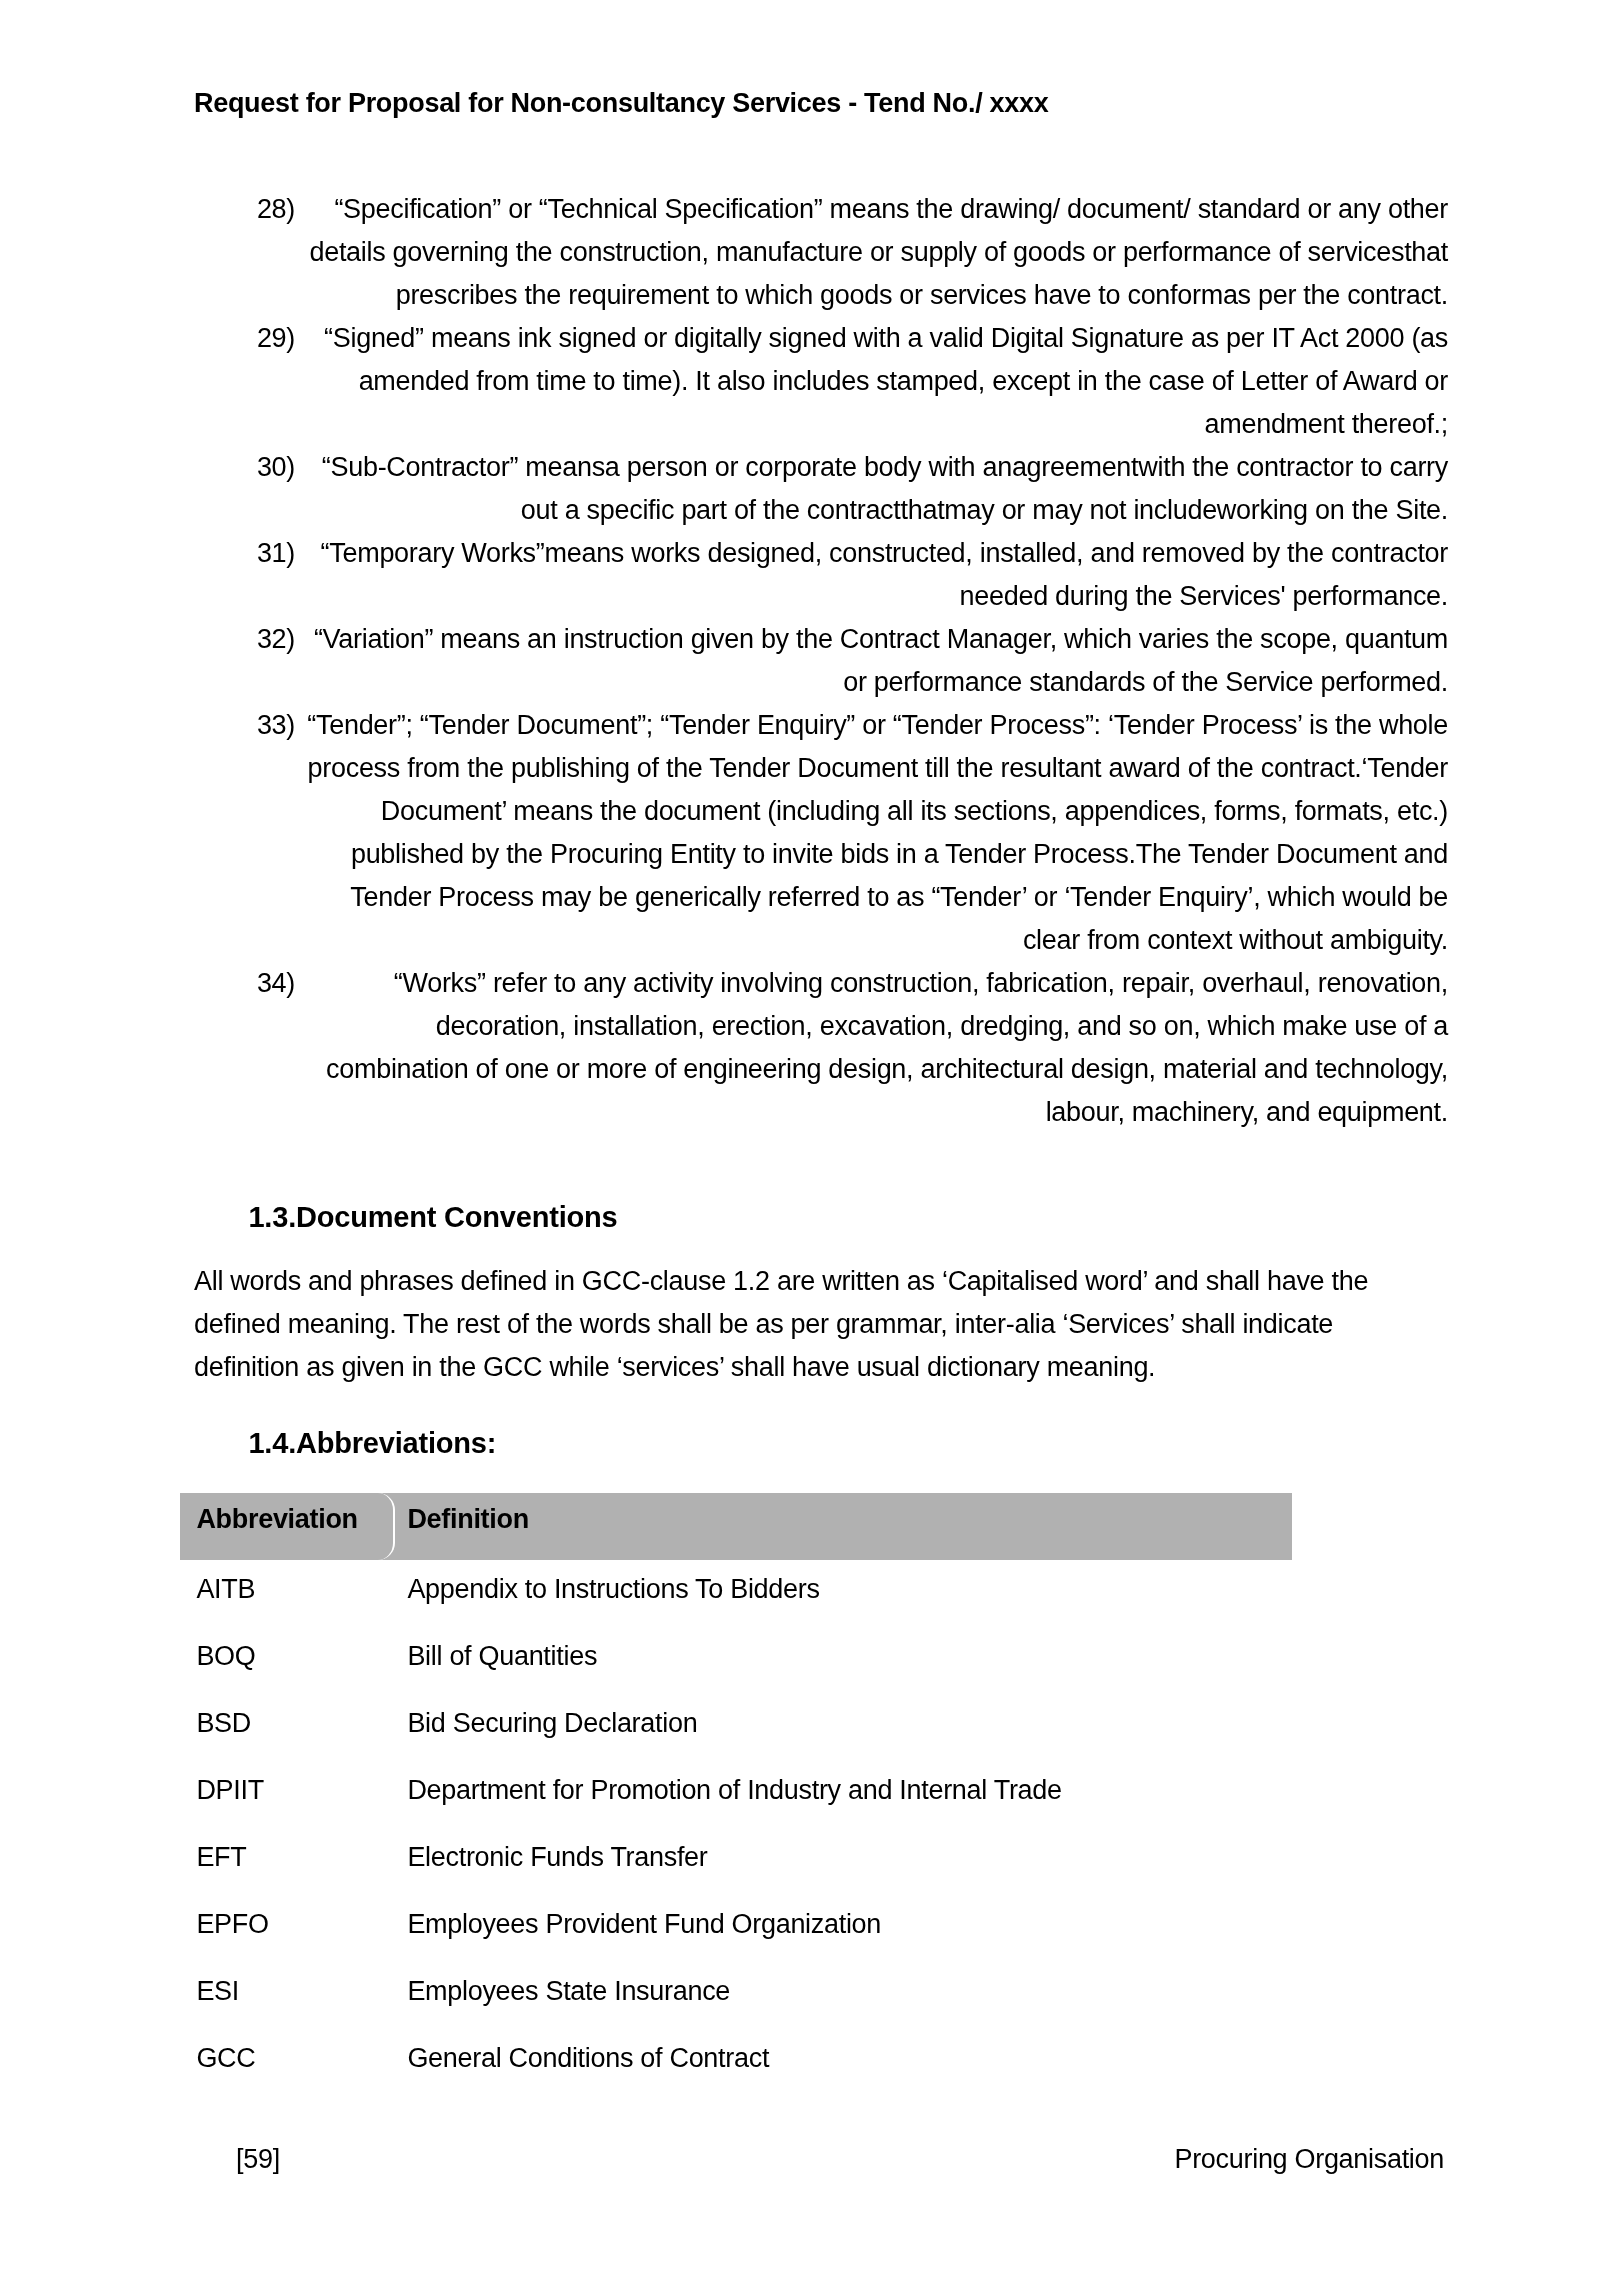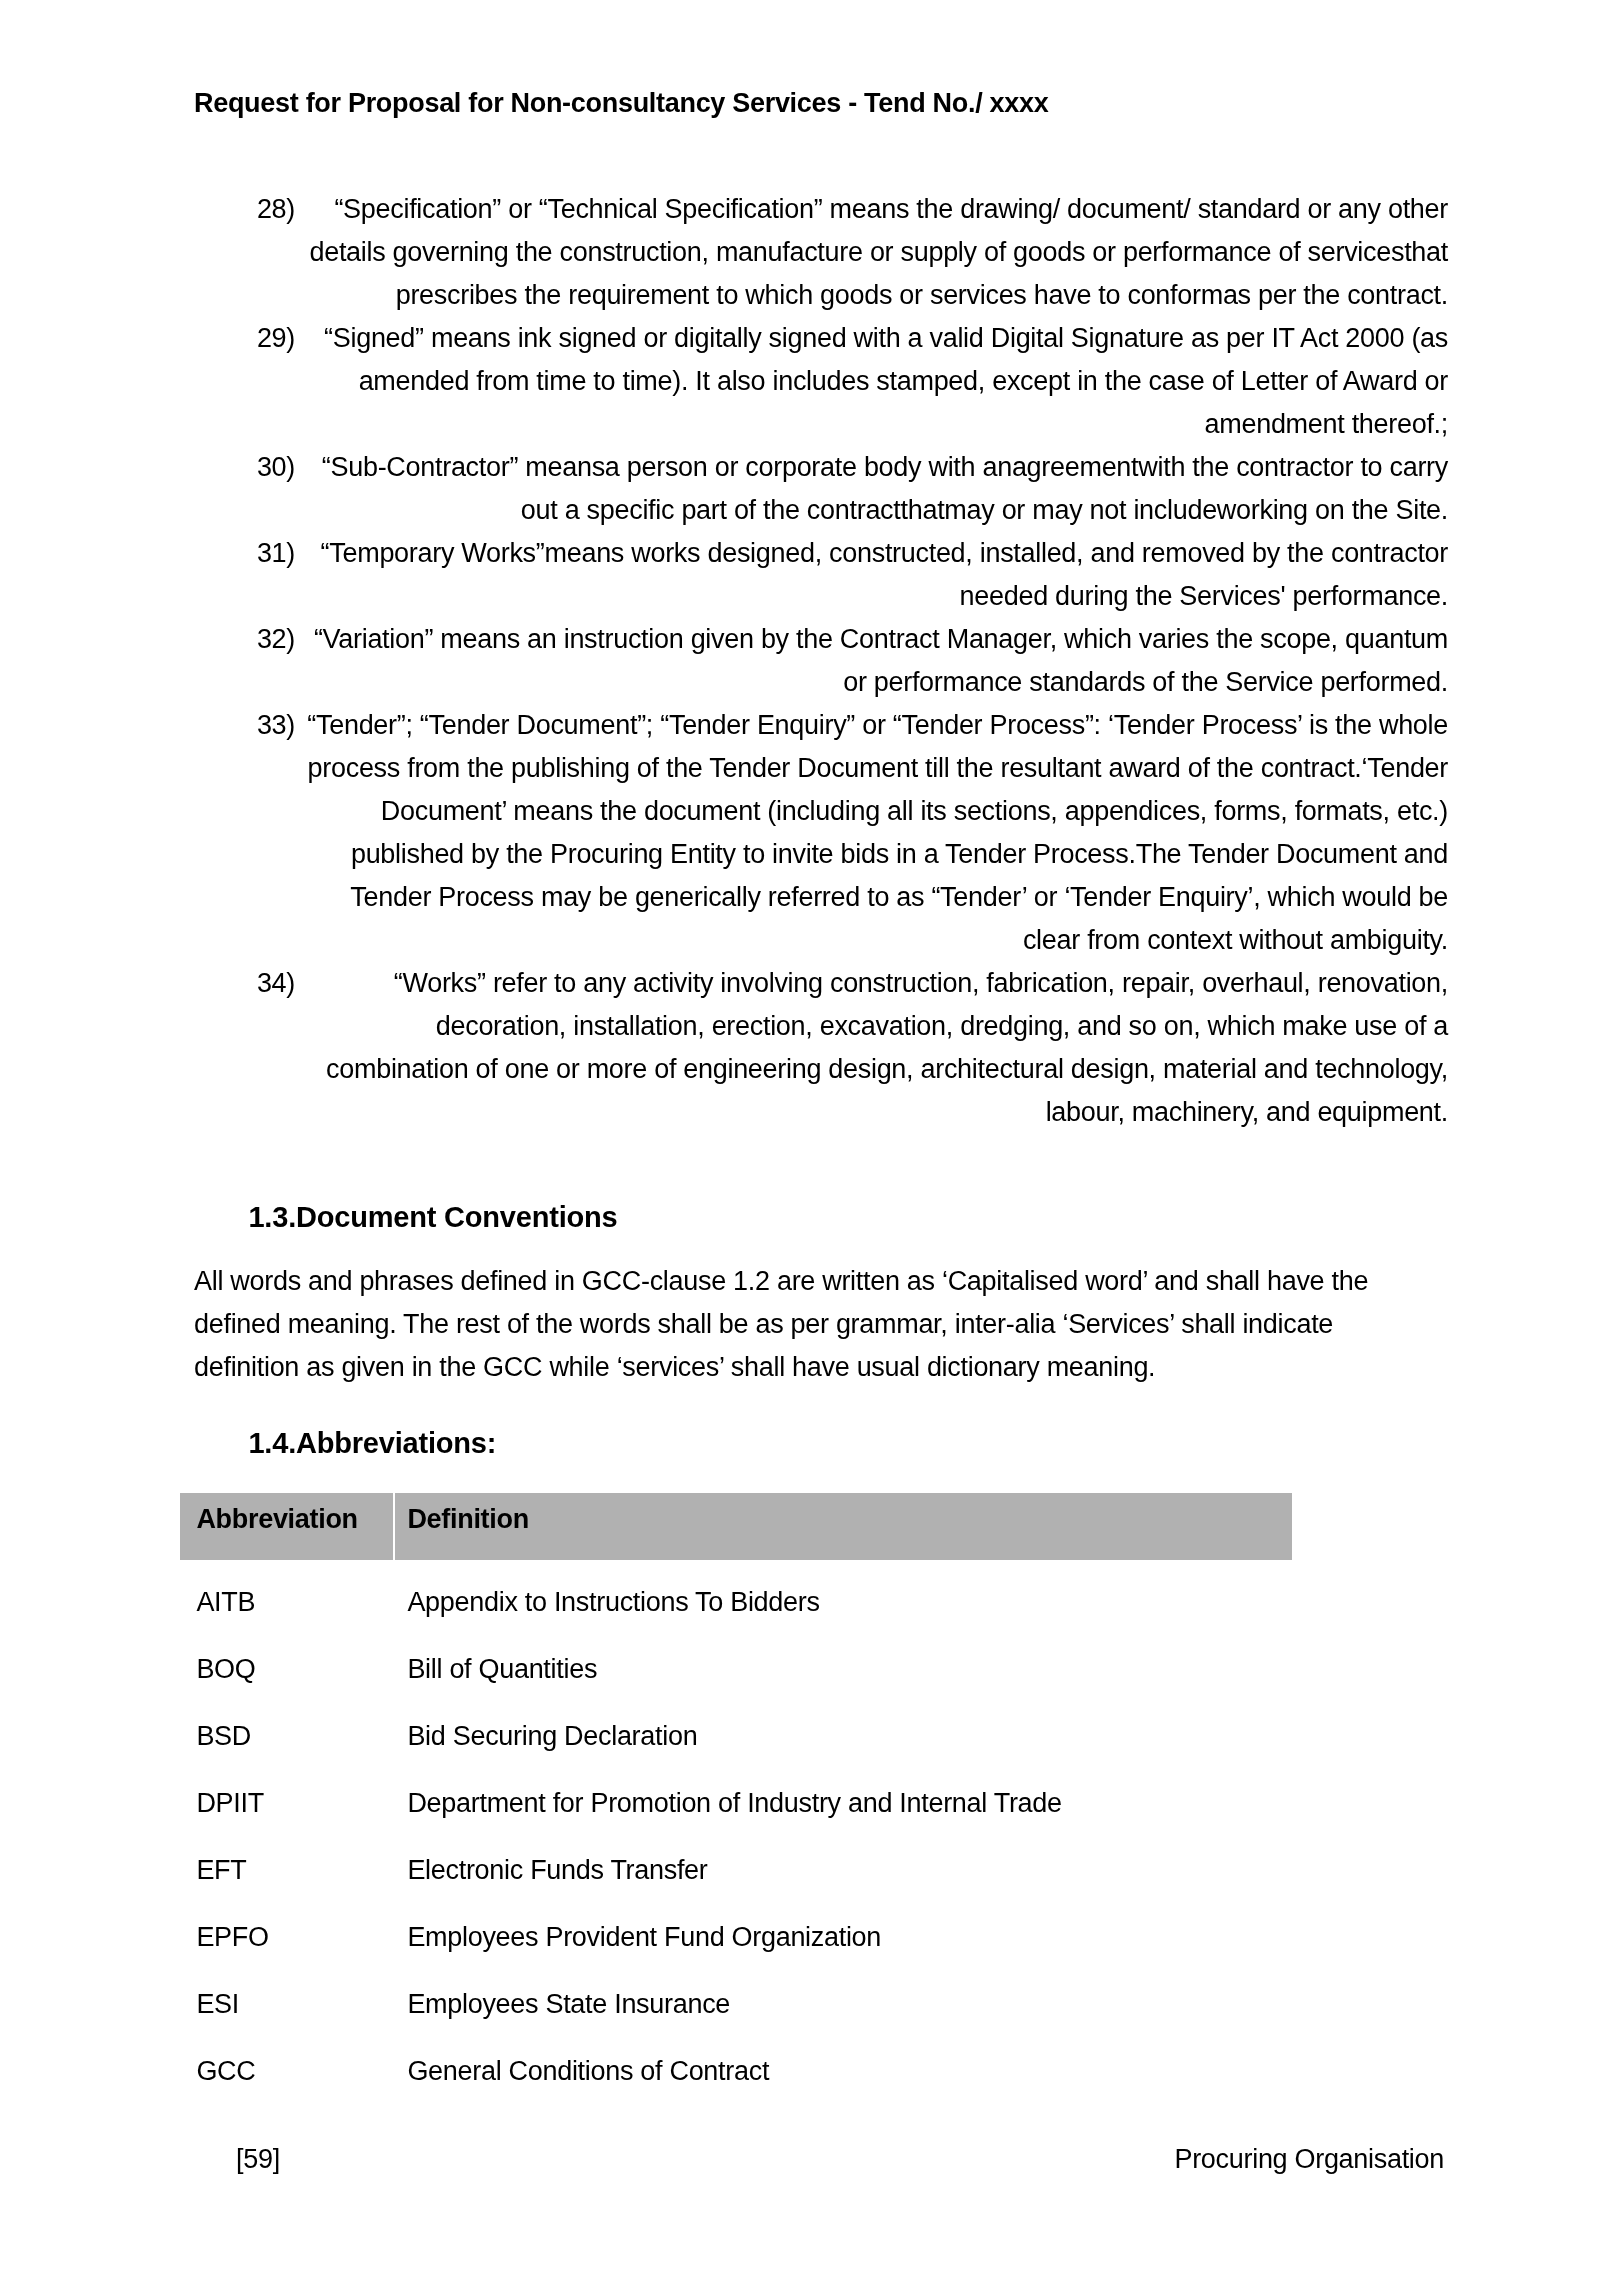--- a/index.html
+++ b/index.html
@@ -33,24 +33,24 @@
   .para-13 {
     position:absolute; left:194px; top:1260px; width:1230px;
     font-size:27px; line-height:43px; letter-spacing:-0.3px;
   }
   .abbr-table {
     position:absolute; left:180px; top:1493px; width:1112px;
     font-size:27px; letter-spacing:-0.3px;
   }
   .t-row { display:grid; grid-template-columns:215px 897px; }
   .t-head { height:67px; font-weight:bold; }
-  .t-head .t-cell { padding-top:10.5px; }
+  .t-head .t-cell { padding-top:10.5px;border-radius:17px; }
   .t-head .t-cell-1 { border-right:2.6px solid #ffffff; }
   .t-body-row { height:67px; }
-  .t-body-row .t-cell { padding-top:27px; }
+  .t-body-row .t-cell { padding-top:14px; }
   .t-cell-1 { padding-left:16.4px; }
   .t-cell-2 { padding-left:12.4px; }
   .footer-left {
     position:absolute; left:236px; top:2144px;
     font-size:27px; letter-spacing:-0.3px;
   }
   .footer-right {
     position:absolute; right:179px; top:2144px;
     font-size:27px; letter-spacing:-0.3px;text-align:center;
   }

